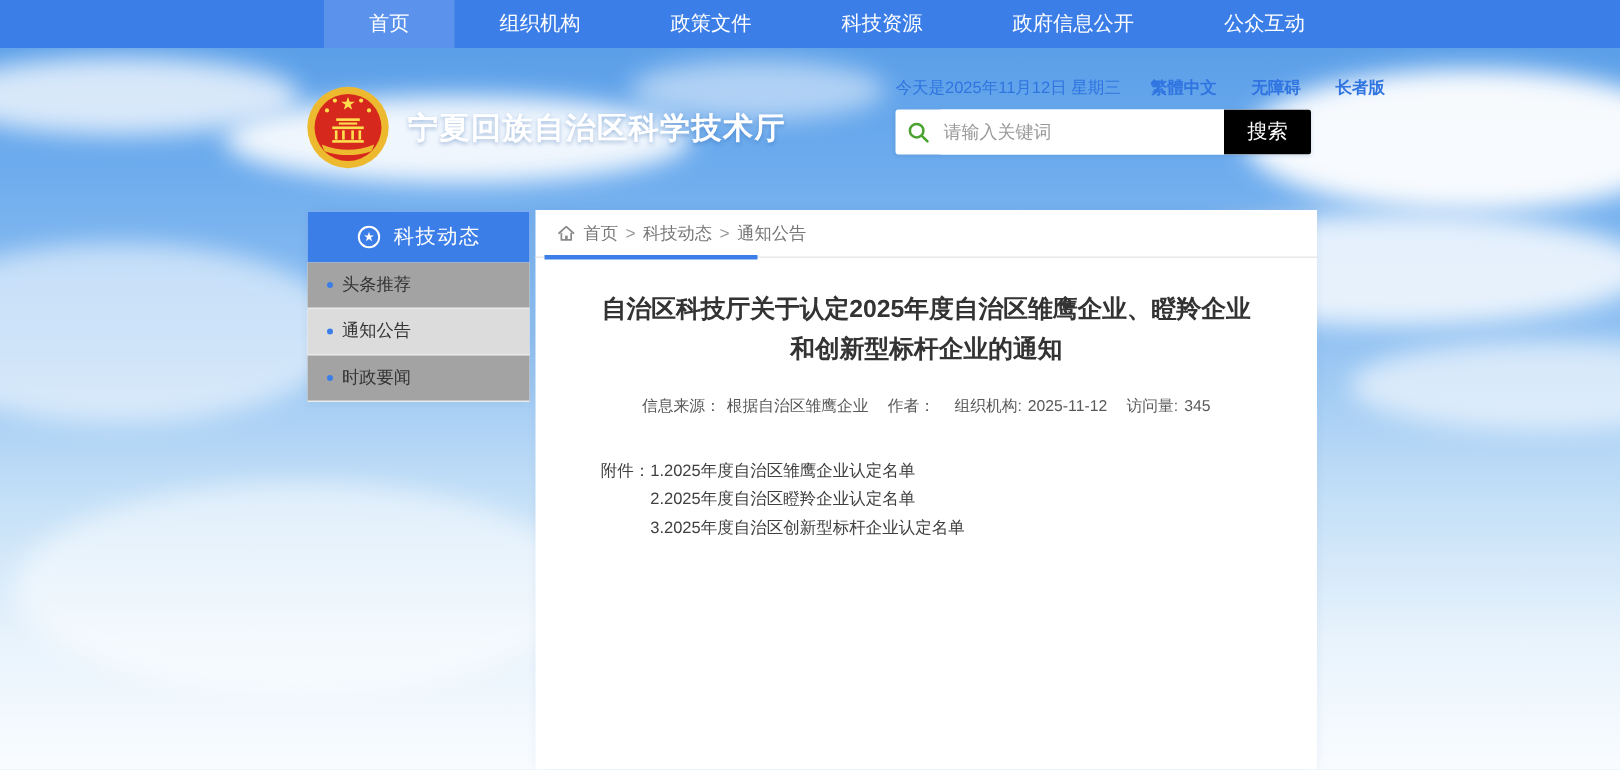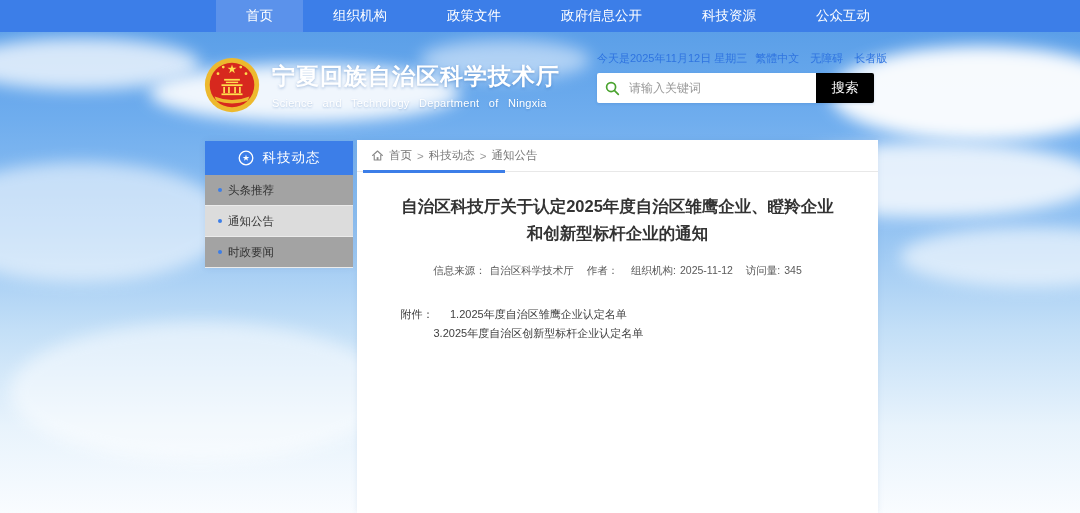--- a/index.html
+++ b/index.html
@@ -38,33 +38,33 @@
   .c6 { left:-70px;  top:130px; width:300px; height:120px; opacity:.55; }
   .c7 { left:10px;   top:290px; width:380px; height:140px; opacity:.5;  }
   .c8 { left:900px;  top:195px; width:260px; height:60px;  opacity:.6;  }
 
   
   .site-header { position:absolute; top:0; left:0; width:1080px; z-index:10; }
   .logo-area { position:absolute; left:204px; top:57px; display:flex; align-items:center; }
   .emblem { width:56px; height:56px; flex:0 0 auto; }
   .title-wrap { margin-left:12px; }
   .site-title {
-    color:#fff; font-size:23px; font-weight:bold; letter-spacing:1px;
+    color:#fff; font-size:20px; font-weight:bold; letter-spacing:1px;
     text-shadow:0 1px 3px rgba(20,80,160,.35); white-space:nowrap;
   }
   .site-subtitle {
     color:#fff; font-size:11px; margin-top:5px; letter-spacing:.3px;
     word-spacing:6px; text-shadow:0 1px 2px rgba(20,80,160,.3); white-space:nowrap;
   }
   .header-right { position:absolute; left:597px; top:51px; width:277px; }
   .meta-row {
     display:flex; align-items:center;
     font-size:11px; color:#2f74e0; margin-bottom:7px; white-space:nowrap;
   }
-  .quick-links a { color:#2f74e0; text-decoration:none; margin-left:8px; cursor:pointer; }
+  .quick-links a { color:#2f74e0; text-decoration:none; margin-left:20px; cursor:pointer;font-weight:bold; }
   .search-bar {
     display:flex; height:30px; background:#fff; border-radius:2px;
     overflow:hidden; align-items:center; box-shadow:0 1px 3px rgba(40,90,160,.18);
   }
   .search-icon-wrap { width:30px; display:flex; justify-content:center; align-items:center; }
   .search-input {
     flex:1; border:none; outline:none; height:32px; font-size:12px; color:#333;
     font-family:"Liberation Sans", sans-serif; min-width:0;
   }
   .search-input::placeholder { color:#999; }
@@ -120,31 +120,31 @@
   }
   .article-meta span { margin:0 2px; }
   .article-meta .gap { margin-left:8px; }
   .article-body { margin-top:13px; font-size:11px; color:#333; line-height:22px; }
   .article-body p { margin:0; text-indent:2em; text-align:justify; }
   .attachments {
     display:flex; margin-top:27px; padding-left:2.5em; font-size:11px;
     color:#404040; line-height:19px;
   }
   .attach-label { white-space:nowrap; }
-  .attach-list div { white-space:nowrap;text-align:center; }
+  .attach-list div { white-space:nowrap; }
 </style>
 </head>
 <body>
 
 <nav class="navbar">
   <a class="nav-item active">首页</a>
   <a class="nav-item">组织机构</a>
   <a class="nav-item">政策文件</a>
+  <a class="nav-item">科技资源</a>
   <a class="nav-item">政府信息公开</a>
-  <a class="nav-item">科技资源</a>
   <a class="nav-item">公众互动</a>
 </nav>
 
 <div class="sky">
   <div class="cloud c1"></div>
   <div class="cloud c2"></div>
   <div class="cloud c3"></div>
   <div class="cloud c4"></div>
   <div class="cloud c5"></div>
   <div class="cloud c6"></div>
@@ -169,21 +169,20 @@
         <rect x="22" y="34.2" width="2" height="7"></rect>
         <rect x="27.5" y="34.2" width="2" height="7"></rect>
         <rect x="34.5" y="34.2" width="2" height="7"></rect>
         <rect x="40" y="34.2" width="2" height="7"></rect>
         <rect x="20" y="41.6" width="24" height="2"></rect>
       </g>
       <path d="M12 45 Q32 53 52 45 L50 50 Q32 56 14 50 Z" fill="#edb92e"></path>
     </svg>
     <div class="title-wrap">
       <div class="site-title">宁夏回族自治区科学技术厅</div>
-      <div class="site-subtitle">Science and Technology Department of Ningxia</div>
     </div>
   </div>
 
   <div class="header-right">
     <div class="meta-row">
       <span>今天是2025年11月12日 星期三</span>
       <span class="quick-links">
         <a>繁體中文</a>
         <a>无障碍</a>
         <a>长者版</a>
@@ -235,30 +234,31 @@
     <span class="sep">&gt;</span>
     <a class="crumb">科技动态</a>
     <span class="sep">&gt;</span>
     <a class="crumb">通知公告</a>
   </div>
 
   <div class="article">
     <h1 class="article-title">自治区科技厅关于认定2025年度自治区雏鹰企业、瞪羚企业和创新型标杆企业的通知</h1>
 
     <div class="article-meta">
-      <span>信息来源：</span><span>自治区科学技术厅</span>
+      <span>信息来源：</span><span>根据自治区雏鹰企业</span>
       <span class="gap">作者：</span>
       <span class="gap">组织机构:</span><span>2025-11-12</span>
       <span class="gap">访问量:</span><span>345</span>
     </div>
 
     <div class="article-body">
     </div>
 
     <div class="attachments">
       <span class="attach-label">附件：</span>
       <div class="attach-list">
         <div>1.2025年度自治区雏鹰企业认定名单</div>
+        <div>2.2025年度自治区瞪羚企业认定名单</div>
         <div>3.2025年度自治区创新型标杆企业认定名单</div>
       </div>
     </div>
   </div>
 </main>
 
 </body></html>

